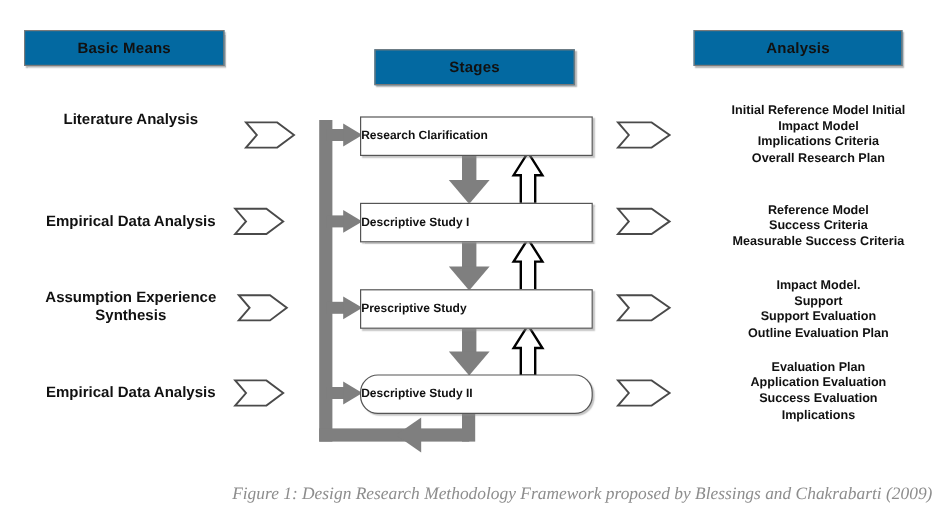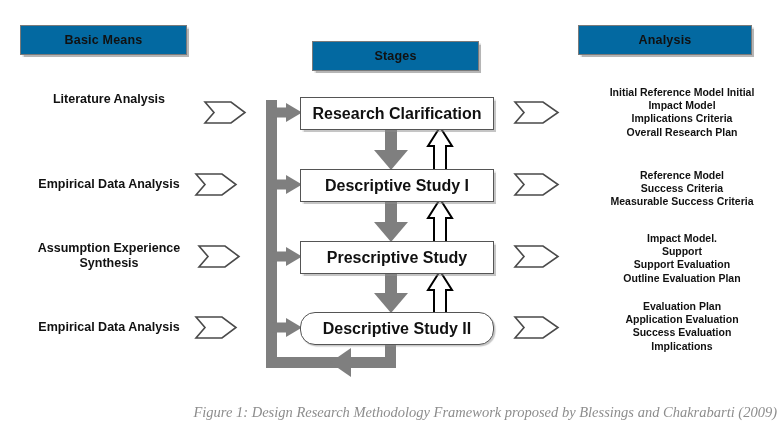--- a/index.html
+++ b/index.html
@@ -45,23 +45,22 @@
   .stage-box {
     position: absolute;
     left: 300px;
     width: 192px;
     height: 31px;
     border: 1px solid #555555;
     background: #ffffff;
     box-shadow: 1.5px 1.5px 1px rgba(140,140,140,0.5);
     display: flex;
     align-items: center;
-    justify-content: center;
-    font-weight: bold;
-    font-size: 16px;
+    font-weight: bold;
+    font-size: 10px;
     color: #111;
     z-index: 6;
   }
   #stage-0 { top: 97px;  }
   #stage-1 { top: 169px; }
   #stage-2 { top: 241px; }
   #stage-3 { top: 312px; border-radius: 15px; }
 
   
   .bm-label {

